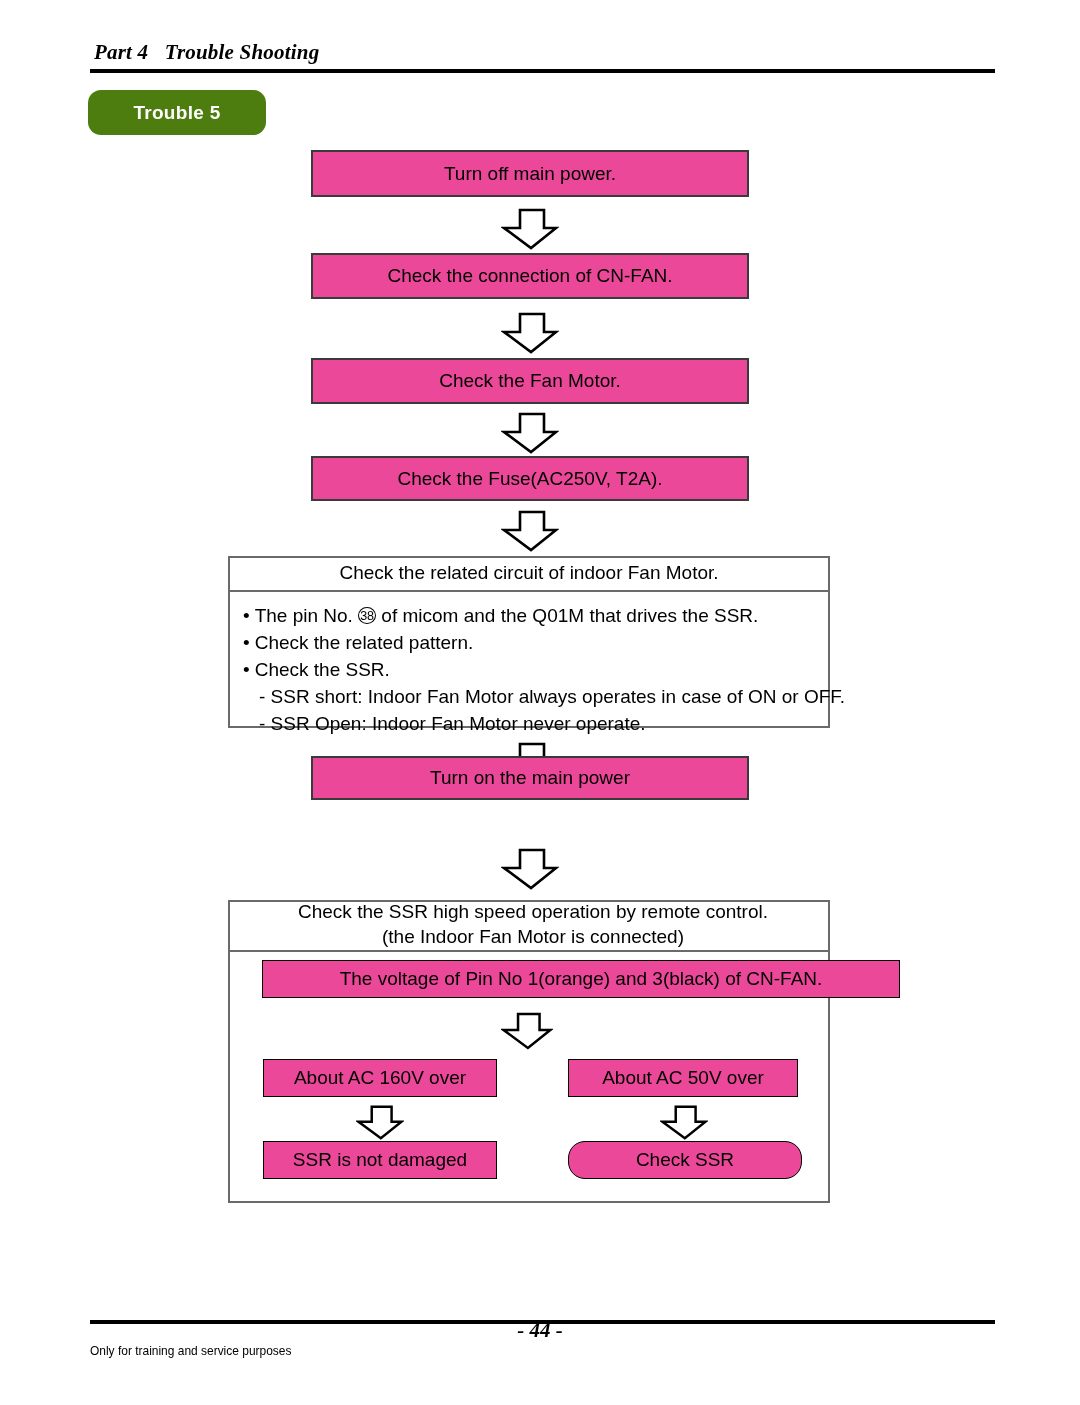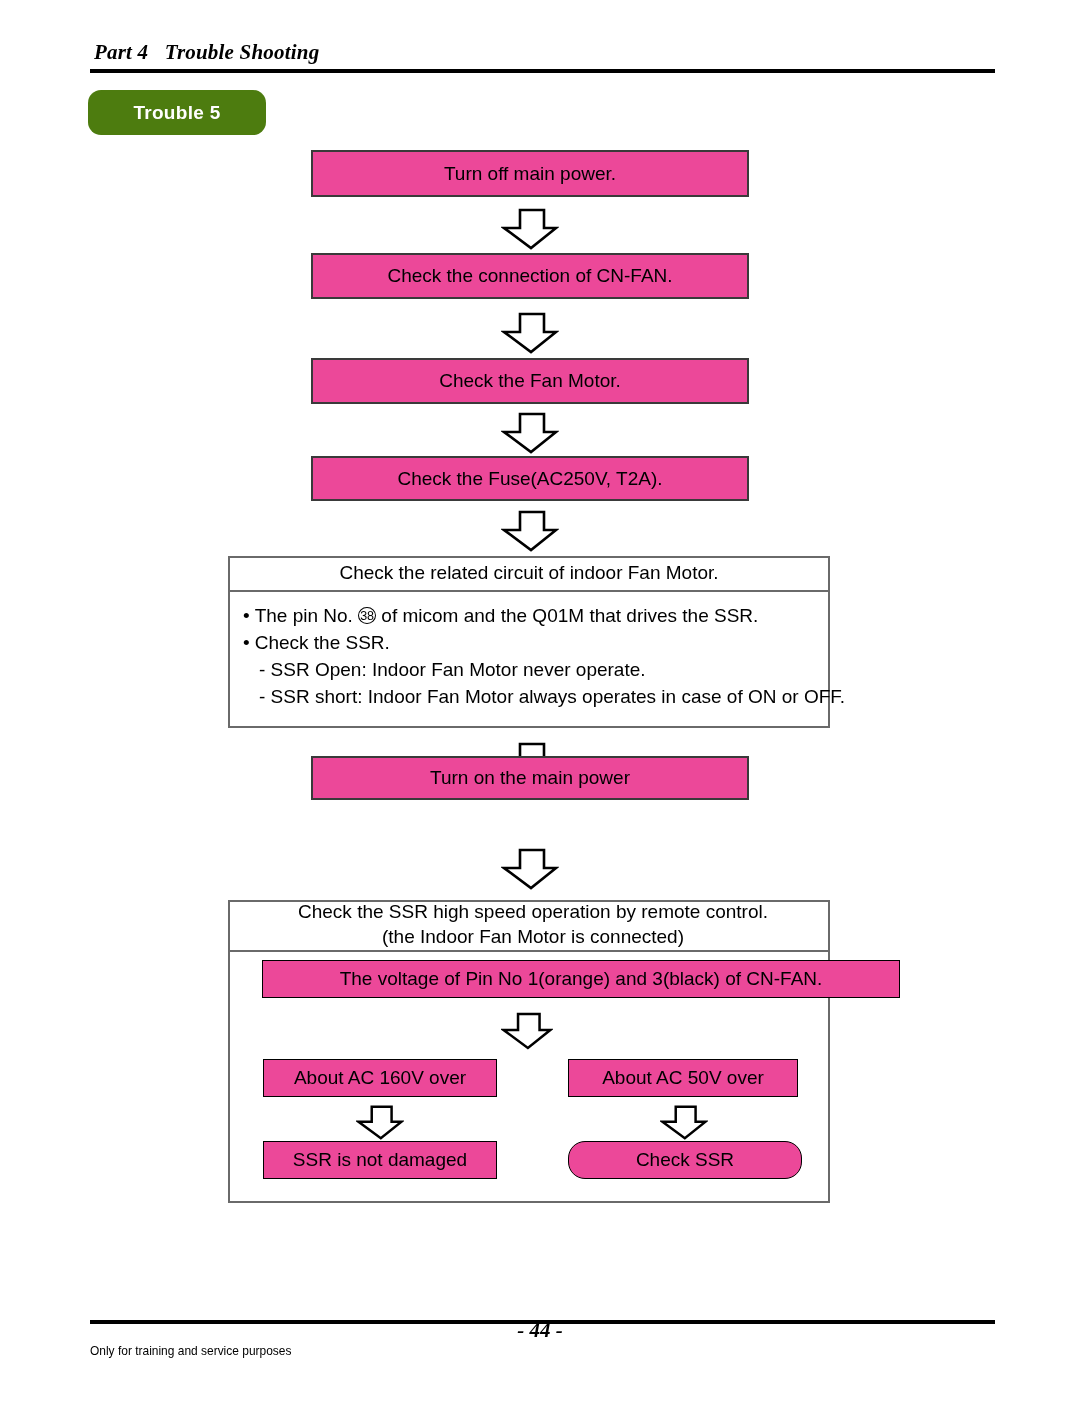--- a/index.html
+++ b/index.html
@@ -214,24 +214,27 @@
   </div>
 
   <div class="outer-panel" style="left:228px; top:556px; width:602px; height:172px;"></div>
   <div class="panel-head" style="left:228px; top:556px; width:602px; height:36px; border-bottom:2px solid #6a6a6a;">Check the related circuit of indoor Fan Motor.</div>
 
   <div class="detail-list" style="left:243px; top:603px; width:580px;">
     <div class="li">
       <span class="bullet">•</span><span>The pin No. </span><span class="circled">38</span><span> of micom and the Q01M that drives the SSR.</span>
     </div>
     <div class="li">
+      <span class="bullet">•</span><span>Check the related pattern.</span>
+    </div>
+    <div class="li">
       <span class="bullet">•</span><span>Check the SSR.</span>
     </div>
+    <div class="li sub">- SSR short: Indoor Fan Motor always operates in case of ON or OFF.</div>
     <div class="li sub">- SSR Open: Indoor Fan Motor never operate.</div>
-    <div class="li sub">- SSR short: Indoor Fan Motor always operates in case of ON or OFF.</div>
   </div>
 
   <div class="arrow" style="left:501px; top:742px;">
     <svg viewBox="0 0 58 42" xmlns="http://www.w3.org/2000/svg">
       <path d="M19 2 L43 2 L43 20 L55 20 L30 40 L3 20 L19 20 Z" fill="#ffffff" stroke="#000000" stroke-width="2.6" stroke-linejoin="miter"></path>
     </svg>
   </div>
 
   <div class="fbox" style="left:311px; top:756px; width:438px; height:44px;text-align:right;">Turn on the main power</div>
 

